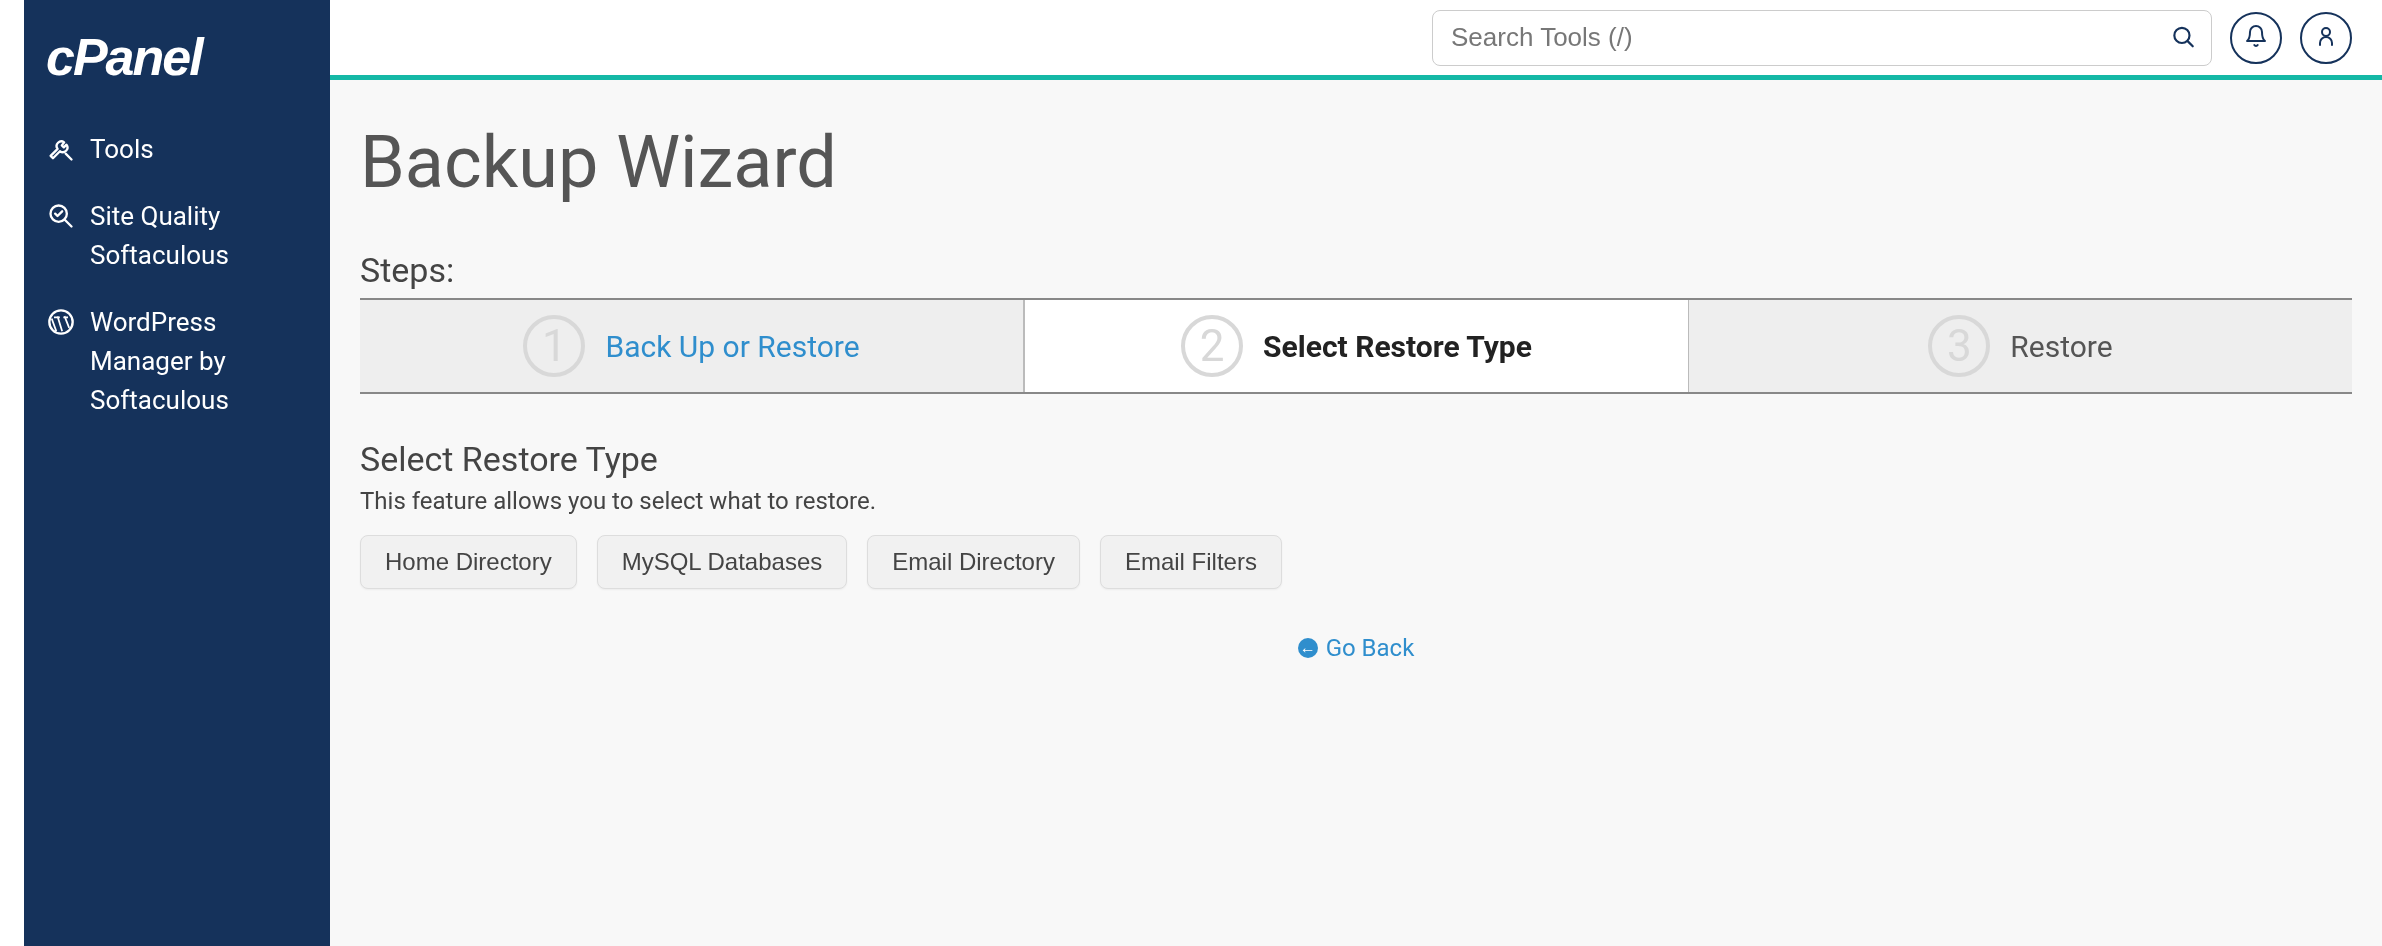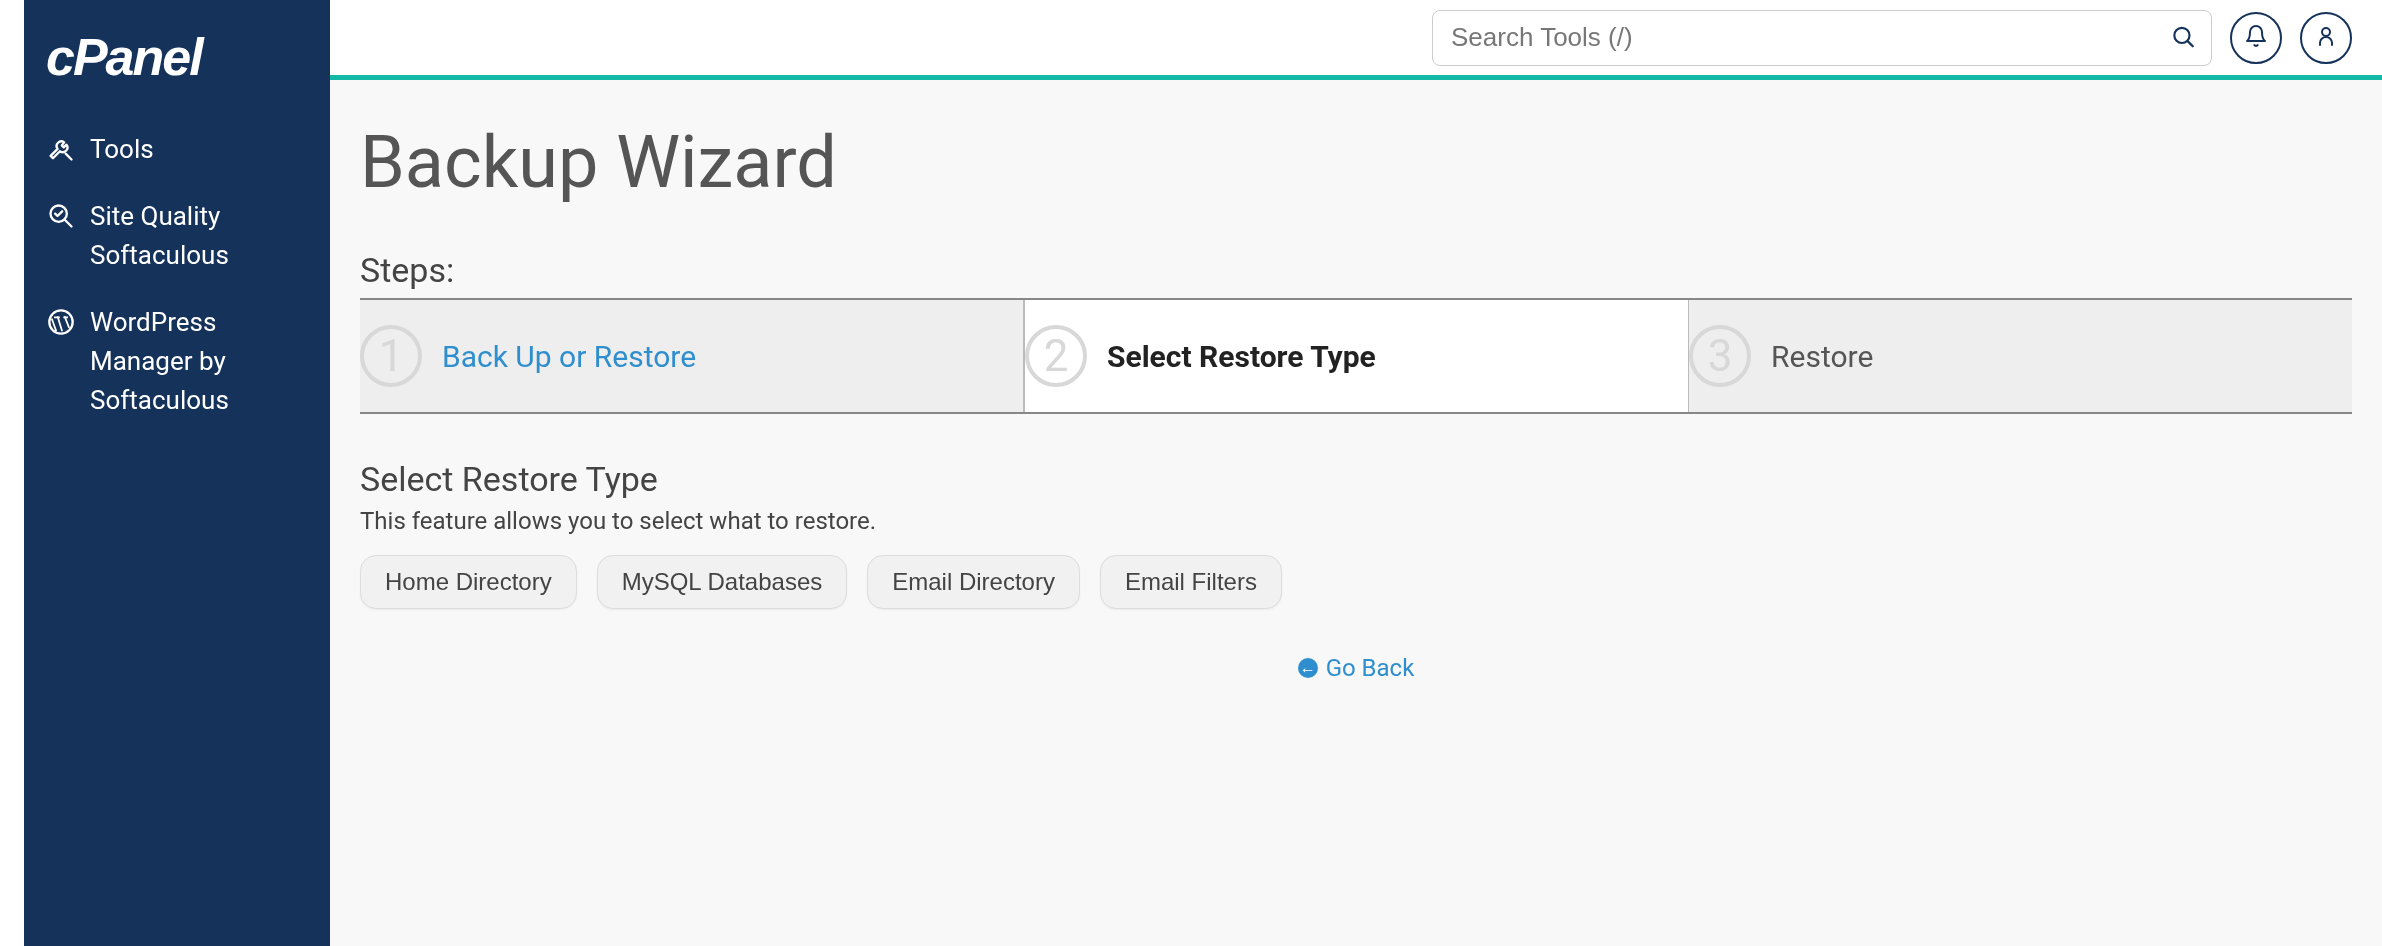--- a/index.html
+++ b/index.html
@@ -115,22 +115,23 @@
   .steps-row {
     display: flex;
     border-top: 2px solid #888;
     border-bottom: 2px solid #888;
     margin-bottom: 45px;
   }
   .step {
     flex: 1;
     display: flex;
     align-items: center;
+    justify-content: center;
     gap: 20px;
-    height: 112px;
+    height: 92px;
     background: #eee;
     border-right: 1px solid #bbb;
     cursor: pointer;
   }
   .step:last-child { border-right: none; }
   .step.active { background: #fff; border-left: 1px solid #bbb; border-right: 1px solid #bbb; }
   .step-num {
     width: 62px;
     height: 62px;
     border-radius: 50%;
@@ -146,21 +147,21 @@
   .step-label { font-size: 30px; font-weight: 400; color: #555; }
   .step.completed .step-label { color: #2f8ecd; }
   .step.active .step-label { font-weight: 700; color: #222; }
 
   .desc { font-size: 24px; color: #444; margin-bottom: 20px; }
 
   .option-row { display: flex; gap: 20px; margin-bottom: 42px; }
   .option-btn {
     background: #f1f1f1;
     border: 1px solid #ddd;
-    border-radius: 16px;
+    border-radius: 8px;
     padding: 12px 24px;
     font-size: 24px;
     color: #444;
     cursor: pointer;
     box-shadow: 0 1px 2px rgba(0,0,0,0.05);
   }
   .goback {
     text-align: center;
     font-size: 24px;
   }

